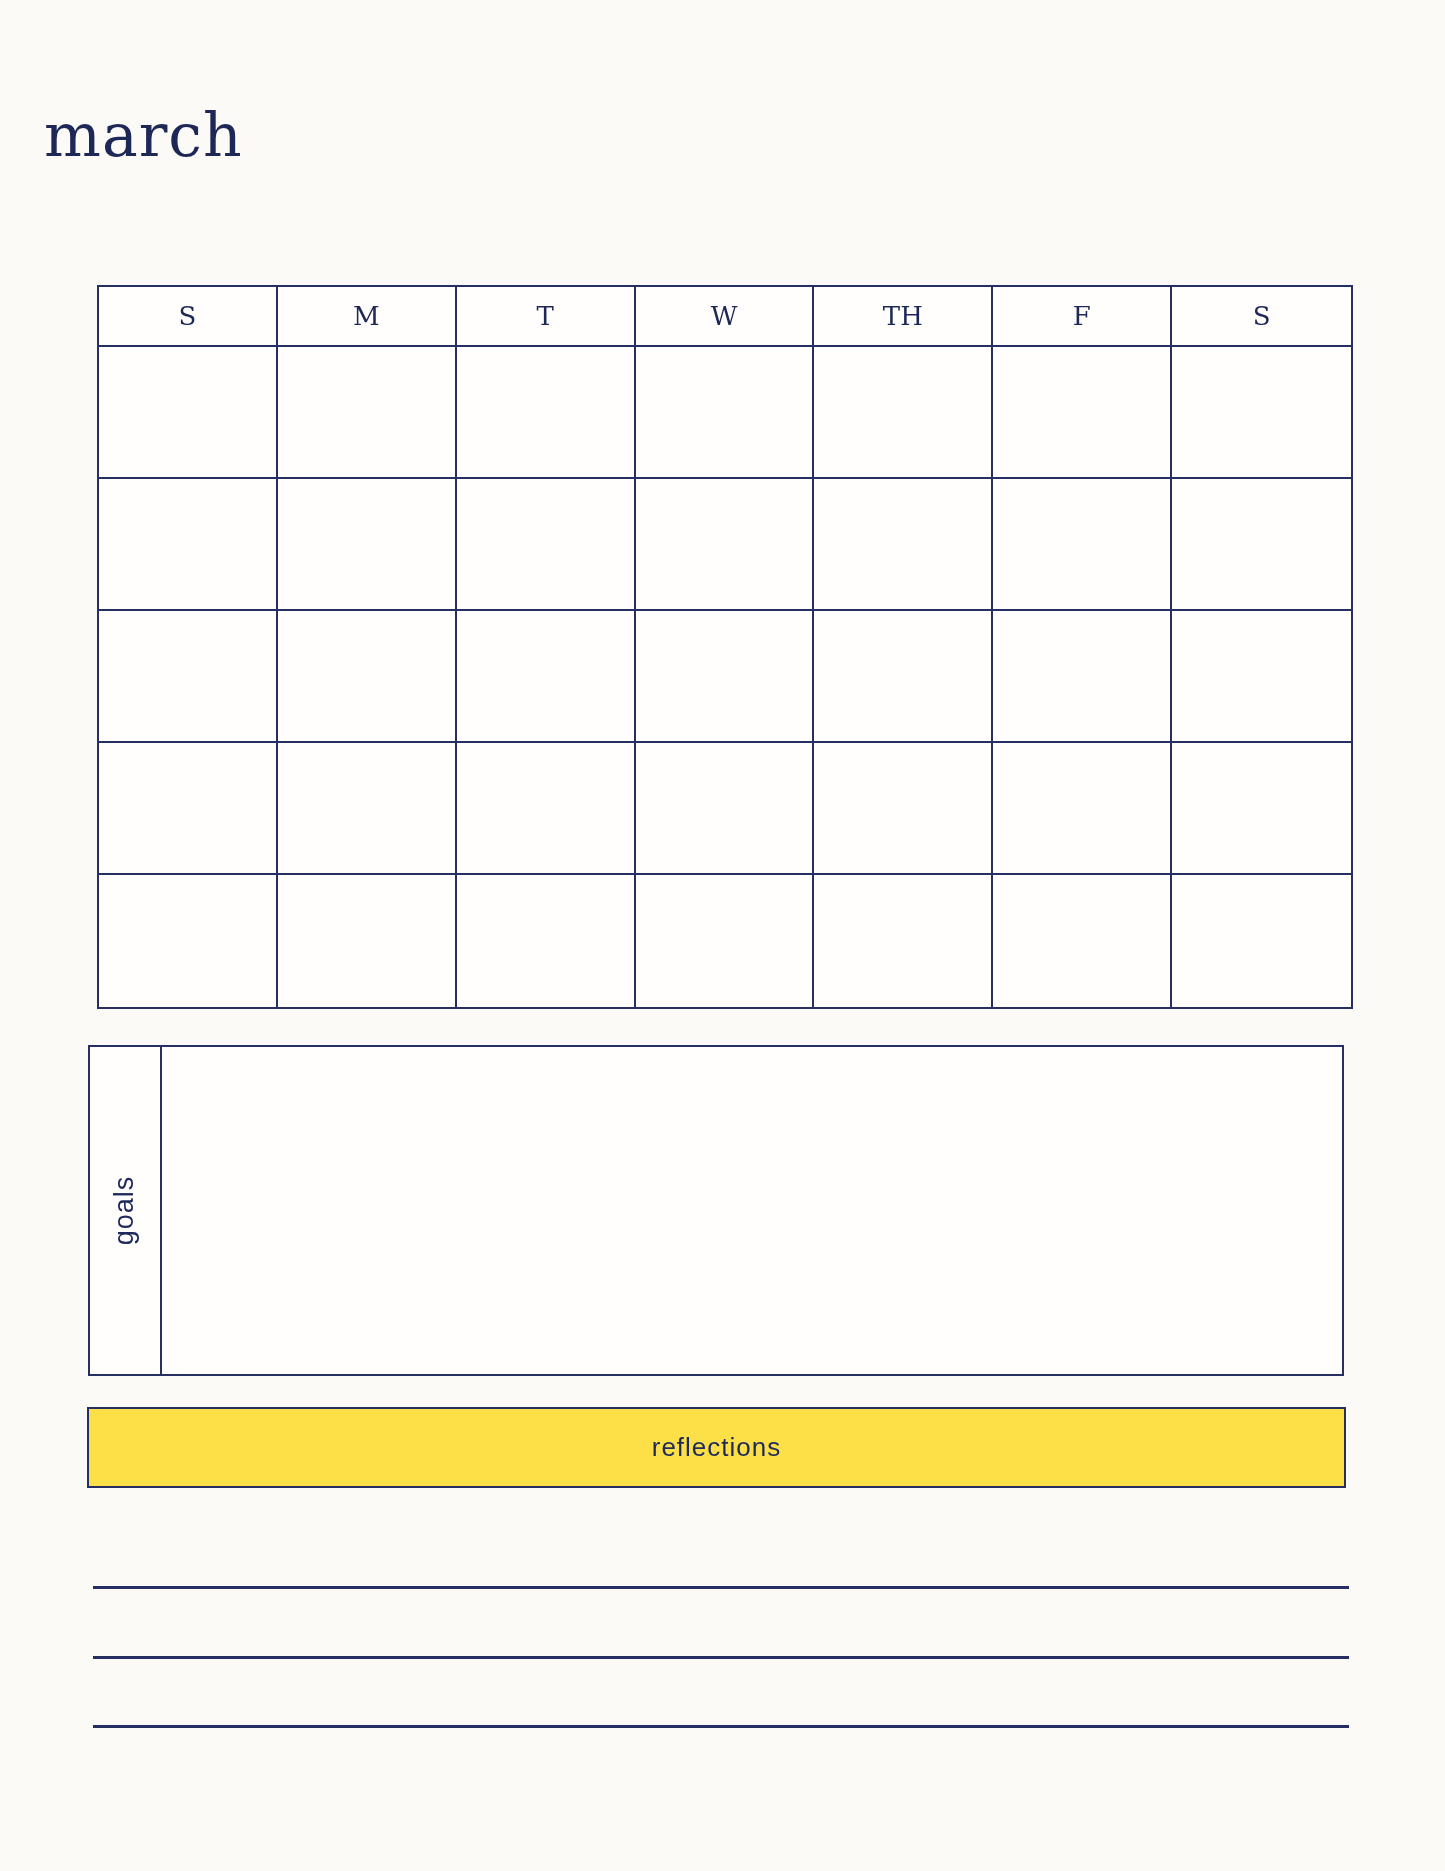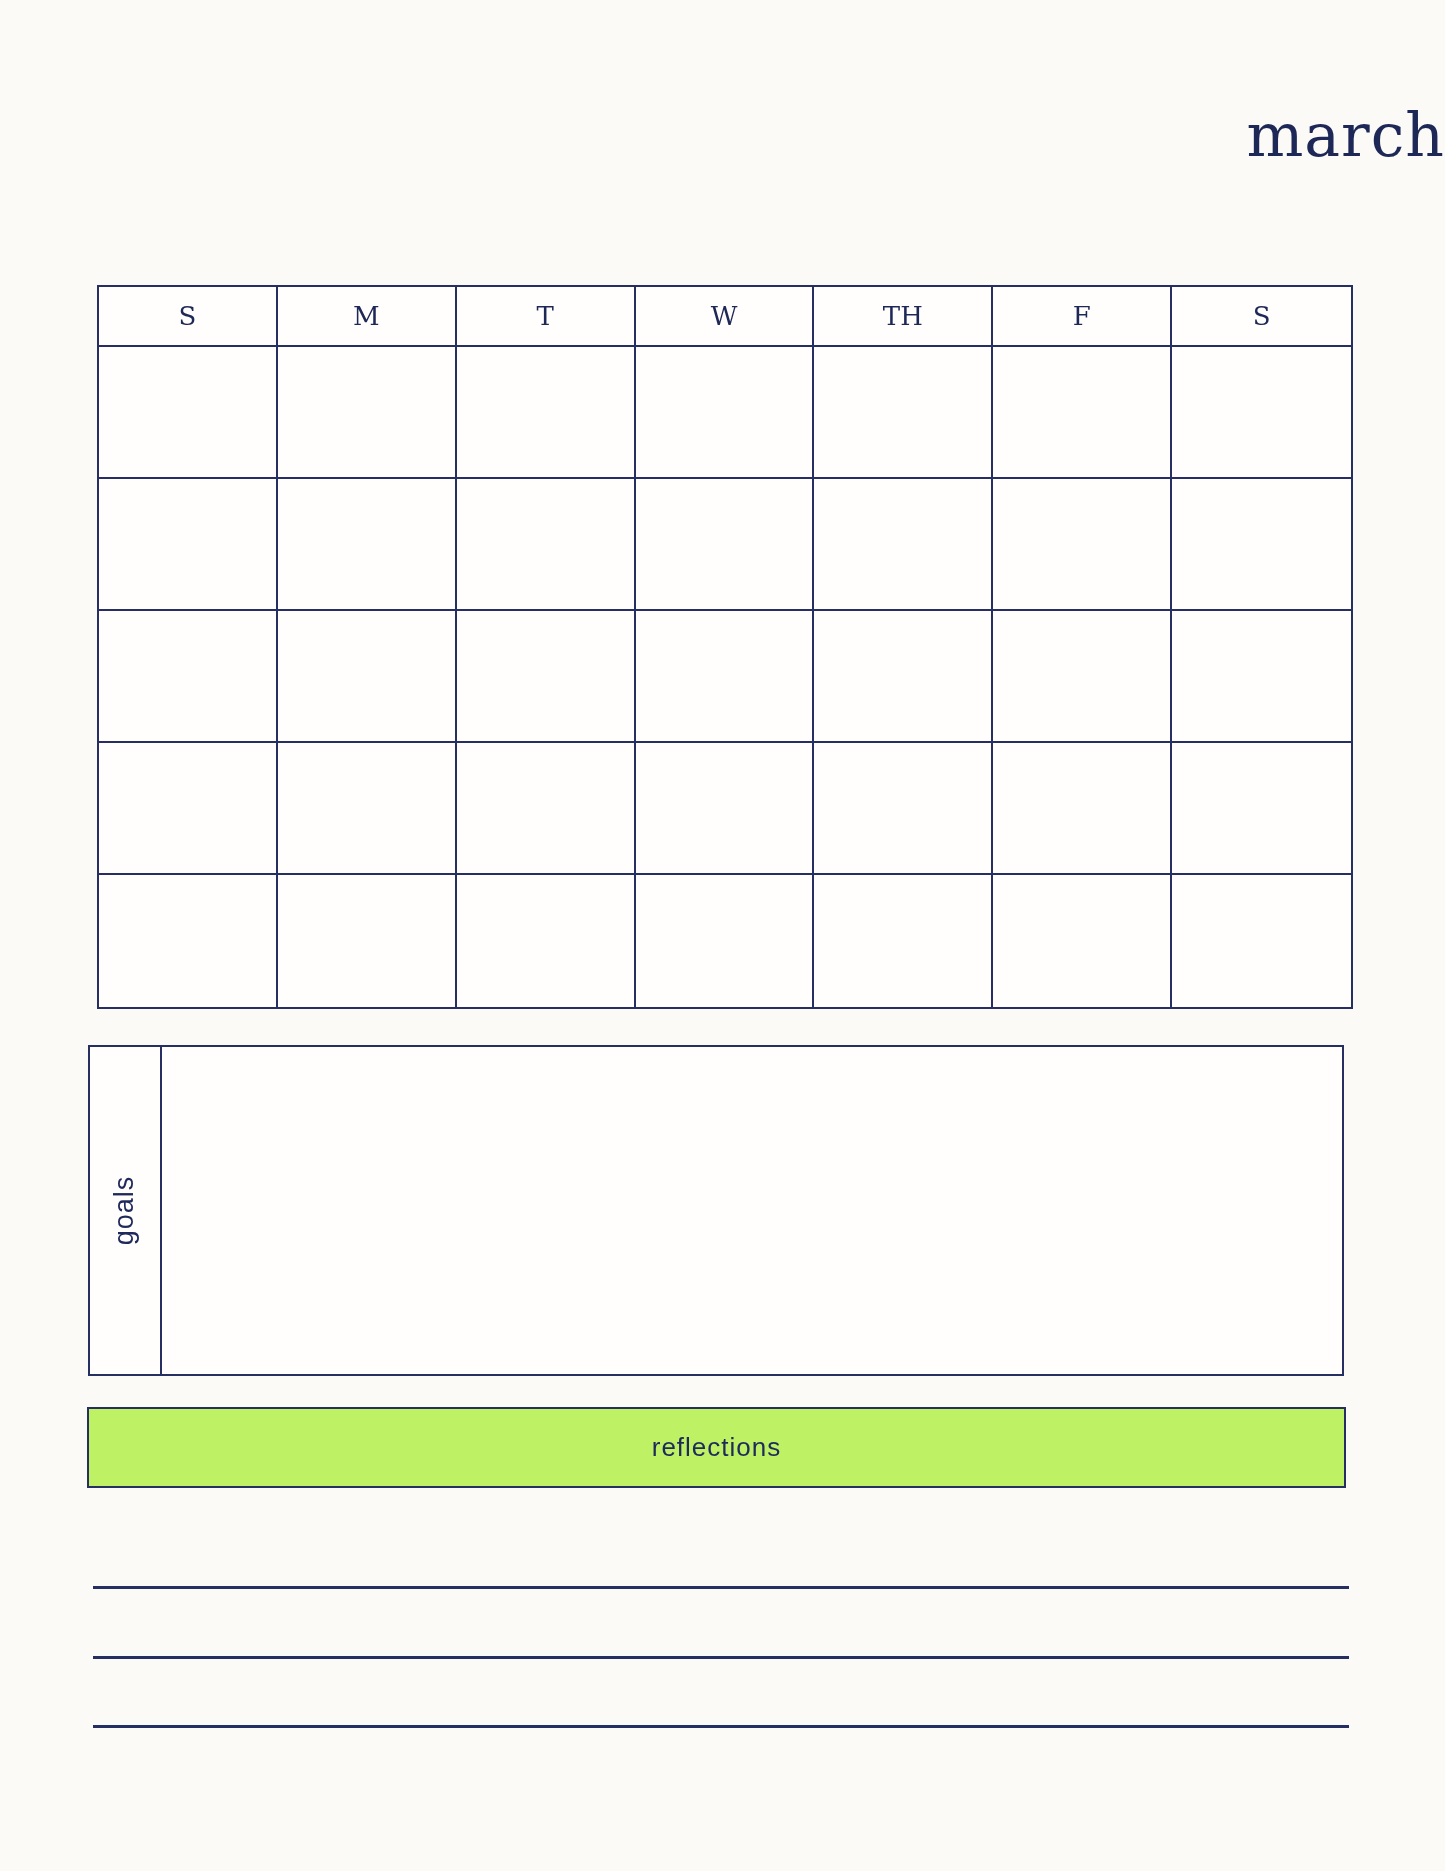--- a/index.html
+++ b/index.html
@@ -8,21 +8,21 @@
     position: relative;
     background: #fbfaf7;
     font-family: "Liberation Sans", "DejaVu Sans", sans-serif;
     color: #1f2a5c;
     overflow: hidden;
   }
   .month-title {
     position: absolute;
     top: 100px; left: 0;
     width: 100%;
-    text-align: right;
+    text-align: left;
     font-family: "DejaVu Serif", "Liberation Serif", serif;
     font-size: 60px;
     font-weight: 500;
     letter-spacing: 1px;
     color: #1e2857;
     padding-left: 44px;
   }
   .calendar {
     position: absolute;
     left: 97px; top: 285px;
@@ -69,21 +69,21 @@
     letter-spacing: 1px;
     white-space: nowrap;
     color: #1f2a5c;
   }
   .goals-content { flex: 1; }
   .reflections-bar {
     position: absolute;
     left: 87px; top: 1407px;
     width: 1259px; height: 81px;
     border: 2px solid #252f62;
-    background: #bef264;
+    background: #fde047;
     display: flex;
     align-items: center;
     justify-content: center;
   }
   .reflections-label {
     font-size: 26px;
     letter-spacing: 1px;
     color: #1f2a5c;
   }
   .note-line {

